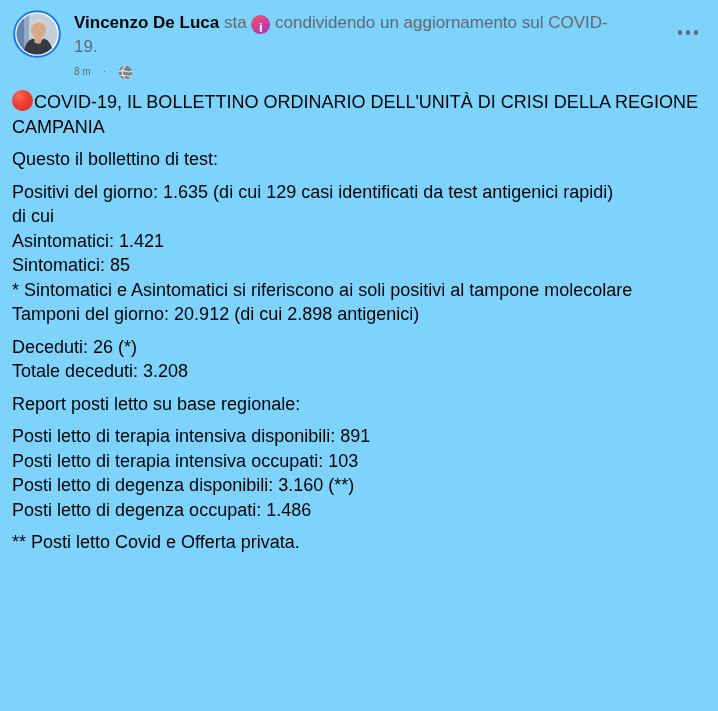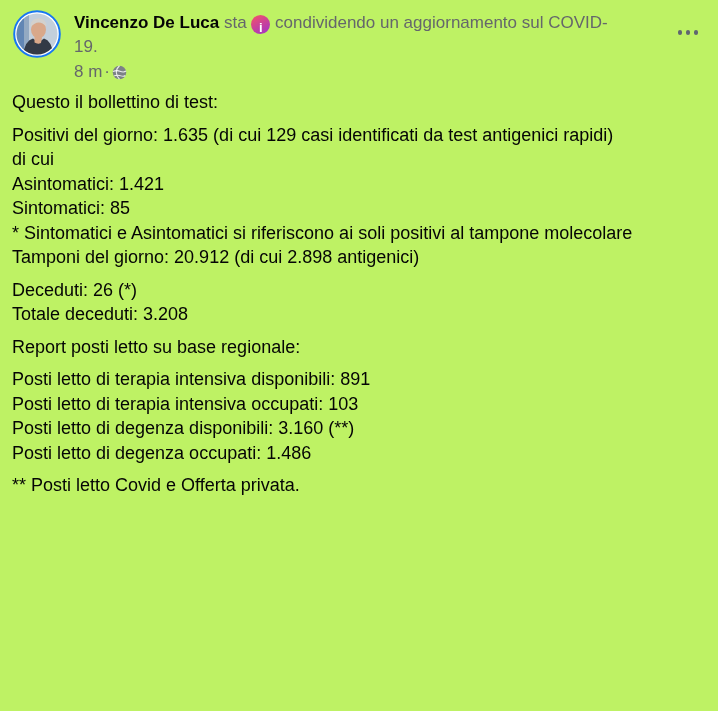--- a/index.html
+++ b/index.html
@@ -9,21 +9,21 @@
   body {
     width: 718px;
     height: 711px;
     background: #ffffff;
     overflow: hidden;
     font-family: "Liberation Sans", "DejaVu Sans", sans-serif;
   }
   .post {
     width: 718px;
     height: 711px;
-    background: #bef264;
+    background: #7dd3fc;
     position: relative;
   }
   
   .header {
     position: relative;
     display: flex;
     align-items: flex-start;
     padding: 10px 16px 0 13px;
   }
   .avatar {
@@ -60,26 +60,26 @@
     cursor: pointer;
   }
   .info-i {
     color: #ffffff;
     font-size: 13px;
     font-weight: 700;
     line-height: 19px;
   }
   .meta-line {
     margin-top: 4px;
-    font-size: 17px;
+    font-size: 10px;
     line-height: 18px;
     color: #65676b;
     display: flex;
     align-items: center;
-    gap: 2px;
+    gap: 12px;
   }
   .timestamp { cursor: pointer; }
   .globe { display: inline-flex; align-items: center; }
   .more-btn {
     position: absolute;
     top: 20px;
     right: 16px;
     display: flex;
     gap: 3.5px;
     padding: 10px 4px;
@@ -164,20 +164,21 @@
 
     <div class="more-btn">
       <span class="dot"></span>
       <span class="dot"></span>
       <span class="dot"></span>
     </div>
 
   </div>
 
   <div class="post-body">
+    <p class="para"><span class="red-dot"></span><span>COVID-19, IL BOLLETTINO ORDINARIO DELL'UNITÀ DI CRISI DELLA REGIONE CAMPANIA</span></p>
     <p class="para">Questo il bollettino di test:</p>
     <p class="para">Positivi del giorno: 1.635 (di cui 129 casi identificati da test antigenici rapidi)
 di cui
 Asintomatici: 1.421
 Sintomatici: 85
 * Sintomatici e Asintomatici si riferiscono ai soli positivi al tampone molecolare
 Tamponi del giorno: 20.912 (di cui 2.898 antigenici)</p>
     <p class="para">Deceduti: 26 (*)
 Totale deceduti: 3.208</p>
     <p class="para">Report posti letto su base regionale:</p>

